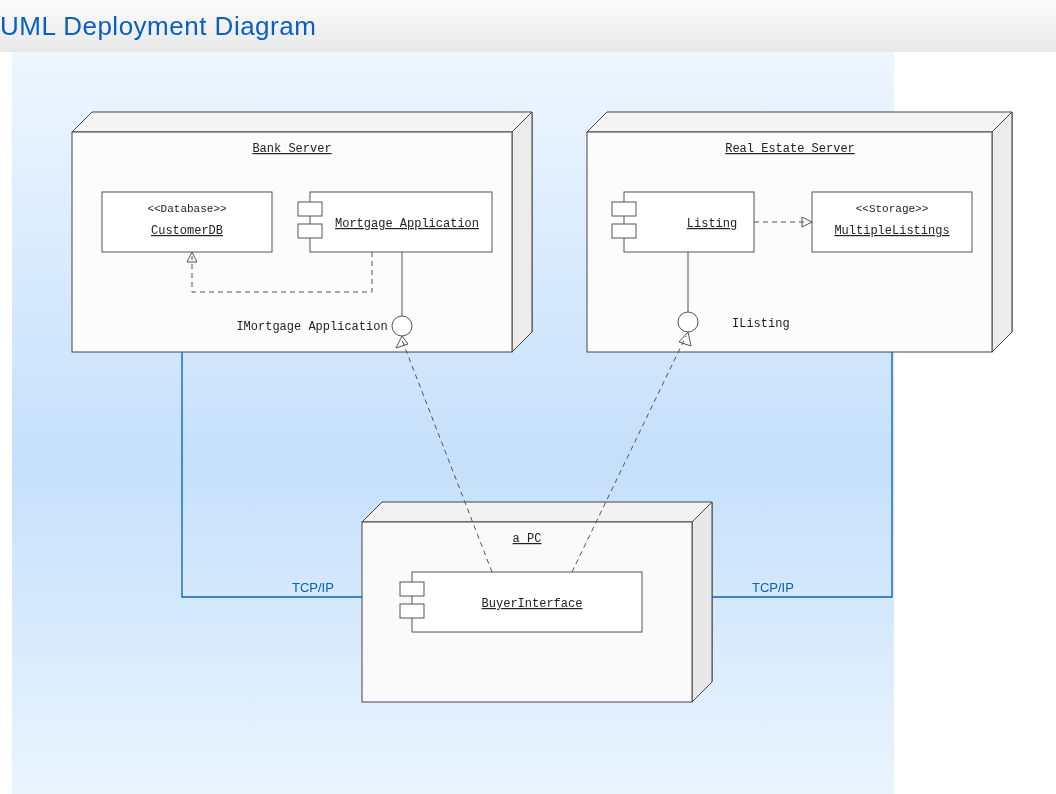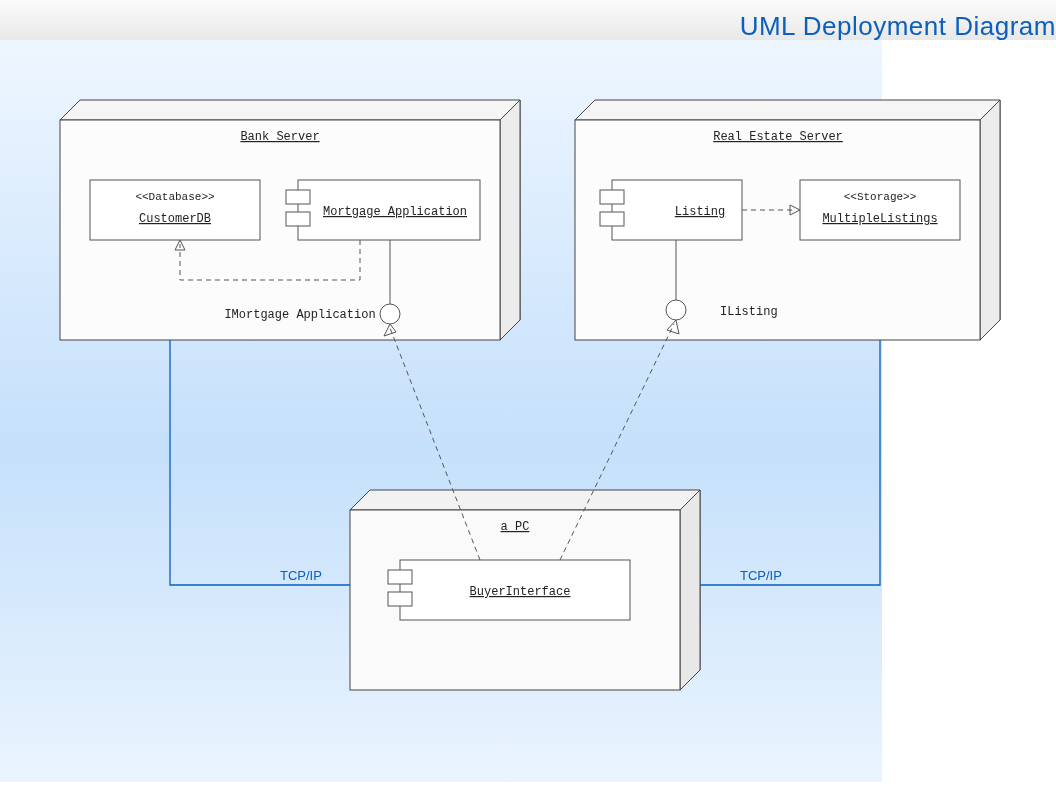--- a/index.html
+++ b/index.html
@@ -5,33 +5,34 @@
   html, body {
     margin: 0;
     padding: 0;
     width: 1056px;
     height: 794px;
     font-family: "Trebuchet MS", "Segoe UI", Arial, sans-serif;
     background: #fff;
   }
   .header {
     width: 100%;
-    height: 40px;
+    height: 52px;
     background: linear-gradient(to bottom, #fbfbfb 0%, #f3f3f3 45%, #e8e8e8 100%);
-    text-align: right;
+    text-align: left;
     line-height: 52px;
     font-size: 26px;
     color: #0a5fbf;
     letter-spacing: 0.5px;
   }
   .canvas {
     position: relative;
     width: 882px;
     height: 742px;
     background: linear-gradient(to bottom, #eef6ff 0%, #c5e0fb 55%, #eaf4fe 100%);
+    margin-left: 12px;
   }
   svg { position:absolute; top:0; left:0; }
   .node-label {
     font-family: "Courier New", monospace;
     font-size: 12px;
     fill: #222;
     text-decoration: underline;
   }
   .stereo {
     font-family: "Courier New", monospace;

